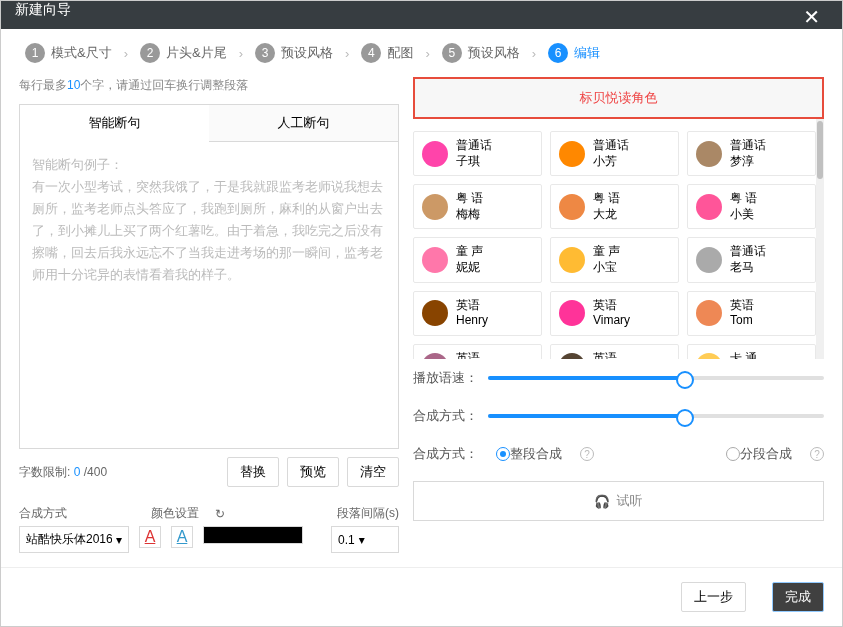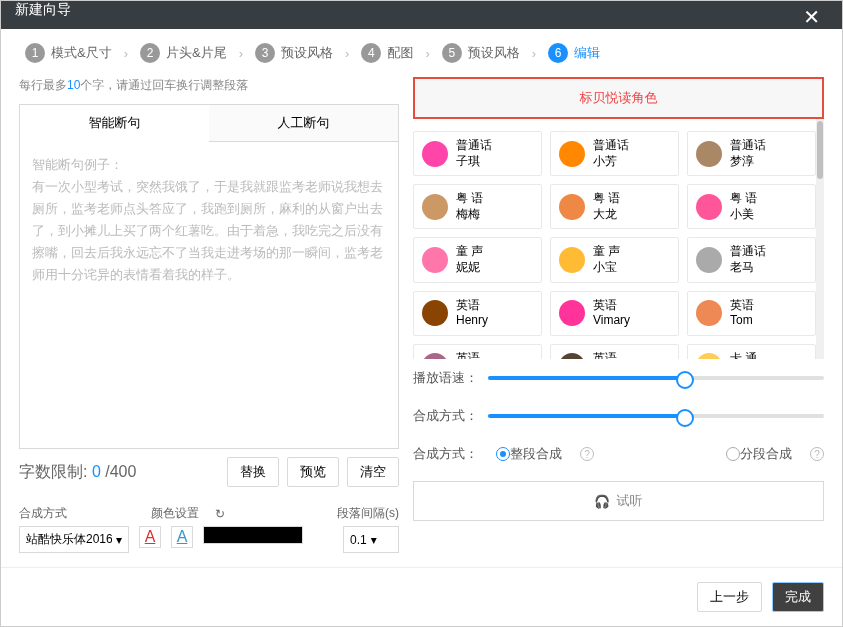--- a/index.html
+++ b/index.html
@@ -20,21 +20,21 @@
 .hint{font-size:12px;color:#888;flex:1}
 .hint .n{color:#1890ff}
 .btn{border:1px solid #d9d9d9;background:#fff;padding:5px 12px;font-size:13px;border-radius:2px;cursor:pointer}
 .btn.primary{background:#1890ff;color:#fff;border-color:#1890ff}
 .btn.primary.dis{background:#404040;border-color:#91caff}
 .tabs{display:flex;border:1px solid #d9d9d9;border-bottom:none}
 .tab{flex:1;text-align:center;padding:9px 0;font-size:13px;background:#fafafa;cursor:pointer;border-bottom:1px solid #d9d9d9}
 .tab.active{background:#fff;border-bottom:1px solid #fff}
 .textarea{border:1px solid #d9d9d9;border-top:none;flex:1;padding:12px;font-size:13px;color:#bbb;line-height:1.7;overflow:hidden}
 .count-row{display:flex;align-items:center;padding:8px 0;gap:8px}
-.count{font-size:16px;color:#666;flex:1}
+.count{font-size:12px;color:#666;flex:1}
 .count .z{color:#1890ff}
 .settings-row{display:flex;align-items:center;font-size:12px;color:#666;margin-top:10px;gap:12px}
 .sel{border:1px solid #d9d9d9;padding:4px 6px;font-size:12px;display:flex;align-items:center;gap:4px;background:#fff}
 .swatch{width:100px;height:18px;background:#000;border:1px solid #d9d9d9}
 .icon-sm{width:22px;height:22px;border:1px solid #d9d9d9;display:flex;align-items:center;justify-content:center;cursor:pointer}
 .right{flex:1;display:flex;flex-direction:column}
 .role-tabs{border:2px solid #e74c3c;display:flex;height:42px}
 .role-tab{flex:1;text-align:center;font-size:13px;color:#ef4444;display:flex;align-items:center;justify-content:center;cursor:pointer}
 .role-tab.active{background:#fff;color:#333}
 .role-tab:not(.active){background:#f7f7f7}
@@ -46,21 +46,21 @@
 .slider{flex:1;height:4px;background:#e0e0e0;border-radius:2px;position:relative}
 .slider::before{content:'';position:absolute;left:0;width:58%;height:100%;background:#1890ff;border-radius:2px}
 .slider::after{content:'';position:absolute;left:58%;top:-5px;width:14px;height:14px;background:#fff;border:2px solid #1890ff;border-radius:50%;margin-left:-7px}
 .radio-row{display:flex;align-items:center;font-size:13px;color:#555;gap:18px;margin:10px 0}
 .radio{display:flex;align-items:center;cursor:pointer}
 .rcircle{width:14px;height:14px;border:1px solid #aaa;border-radius:50%;display:flex;align-items:center;justify-content:center}
 .rcircle.on{border-color:#1890ff}
 .rcircle.on::after{content:'';width:6px;height:6px;background:#1890ff;border-radius:50%}
 .q{width:14px;height:14px;border:1px solid #bbb;border-radius:50%;color:#bbb;font-size:10px;display:flex;align-items:center;justify-content:center}
 .preview{border:1px solid #d9d9d9;text-align:center;padding:10px;font-size:13px;color:#888;margin-top:8px;cursor:pointer;display:flex;align-items:center;justify-content:center;gap:6px}
-.footer{display:flex;justify-content:flex-end;gap:10px;padding:14px 18px;border-top:1px solid #eee}
+.footer{display:flex;justify-content:flex-end;gap:26px;padding:14px 18px;border-top:1px solid #eee}
 .scrollbar{width:8px;background:#f0f0f0;position:relative}
 .scrollbar::after{content:'';position:absolute;top:2px;left:1px;width:6px;height:58px;background:#c0c0c0;border-radius:3px}
 .controls-row{display:flex;gap:10px;margin-top:4px}
 .refresh{cursor:pointer;margin-left:4px}
 </style>
 </head>
 <body>
 
 <div class="dialog">
   <div class="titlebar">
@@ -131,21 +131,21 @@
       </div>
       <div class="controls-row">
         <div class="sel" style="width:110px">
             <span style="overflow:hidden;white-space:nowrap">站酷快乐体2016</span>
             <span>▾</span>
           </div>
         <div class="icon-sm" style="color:#d33;text-decoration:underline">A</div>
         <div class="icon-sm" style="color:#39c;text-decoration:underline">A</div>
         <div class="swatch"></div>
         <div style="flex:1"></div>
-        <div class="sel" style="width:56px">
+        <div class="sel" style="width:68px">
             <span>0.1</span>
             <span>▾</span>
           </div>
       </div>
     </div>
 
     <div class="right">
       <div class="role-tabs" id="roletabs">
           <div class="role-tab">标贝悦读角色</div>
         </div>

